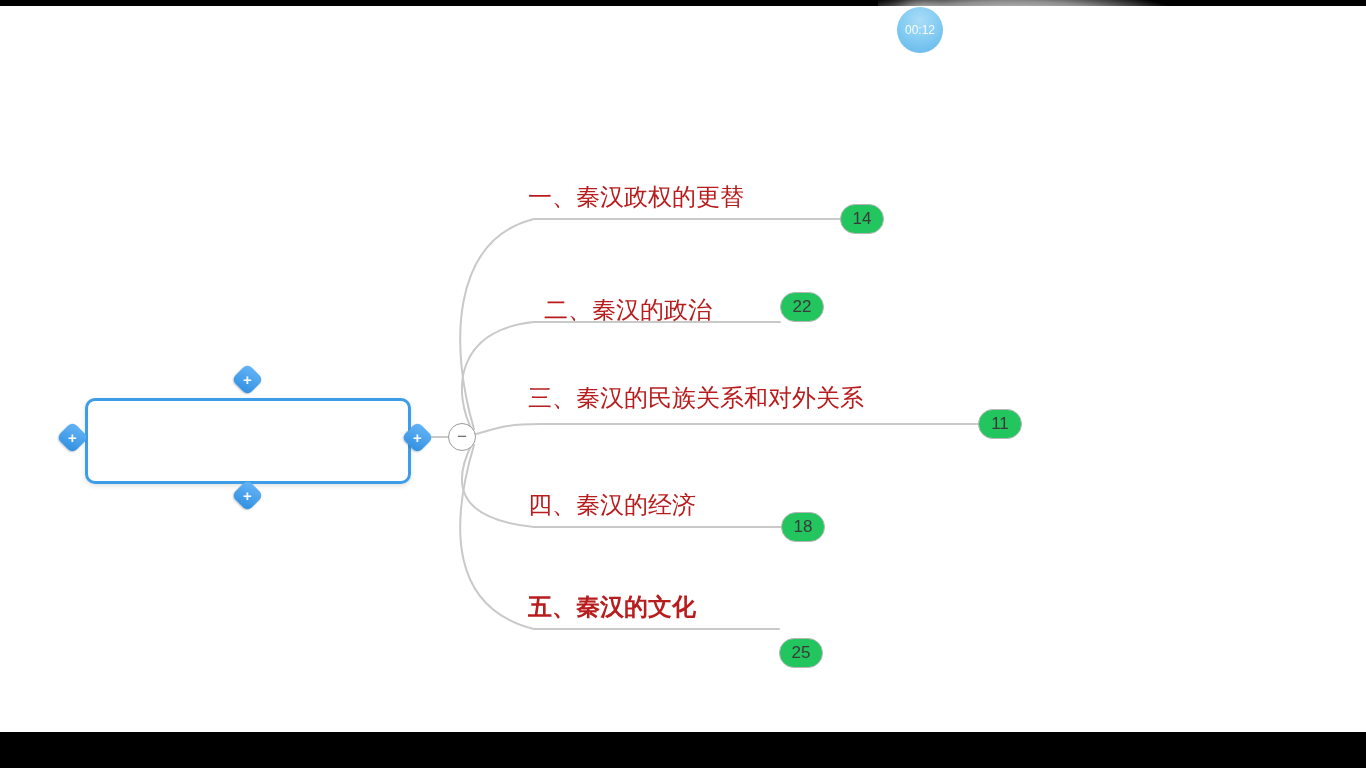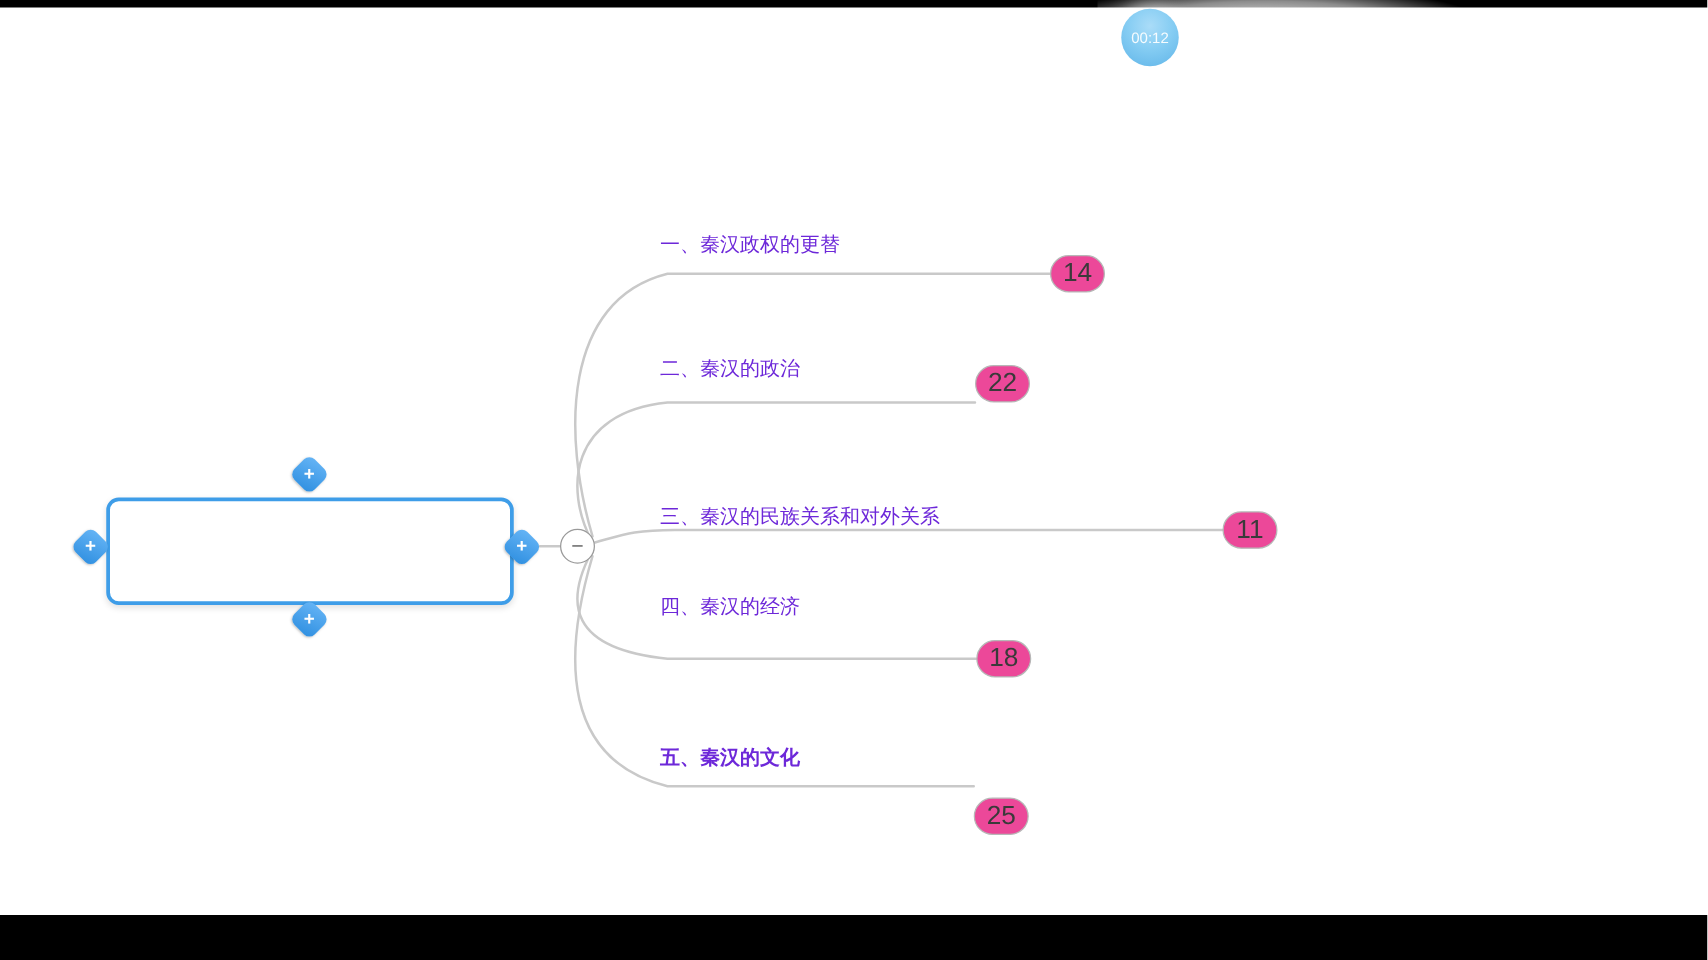--- a/index.html
+++ b/index.html
@@ -104,40 +104,40 @@
     color: #6b6b6b;
     font-size: 17px;
     display: flex; align-items: center; justify-content: center;
     box-sizing: border-box;
   }
 
   
   .blabel {
     position: absolute;
     left: 528px;
-    font-size: 16px;
-    color: #6d28d9;
+    font-size: 24px;
+    color: #b91c1c;
     white-space: nowrap;
     line-height: 28px;
   }
   .badge {
     position: absolute;
     min-width: 44px; height: 30px;
     border: 1.5px solid #b7b7b7;
     border-radius: 16px;
-    background: #ec4899;
+    background: #22c55e;
     color: #3a3a3a;
-    font-size: 21px;
+    font-size: 17px;
     display: flex; align-items: center; justify-content: center;
     box-sizing: border-box;
   }
   .b1 .blabel { top: 183px; }
-  .b2 .blabel { top: 282px; }
-  .b3 .blabel { top: 400px; }
-  .b4 .blabel { top: 472px; }
+  .b2 .blabel { top: 296px; margin-left: 16px; }
+  .b3 .blabel { top: 384px; }
+  .b4 .blabel { top: 491px; }
   .b5 .blabel { top: 593px; font-weight: bold; }
   .b1 .badge { left: 840px; top: 204px; }
   .b2 .badge { left: 780px; top: 292px; }
   .b3 .badge { left: 978px; top: 409px; }
   .b4 .badge { left: 781px; top: 512px; }
   .b5 .badge { left: 779px; top: 614px; margin-top: 24px; }
 </style>
 </head>
 <body>
 

